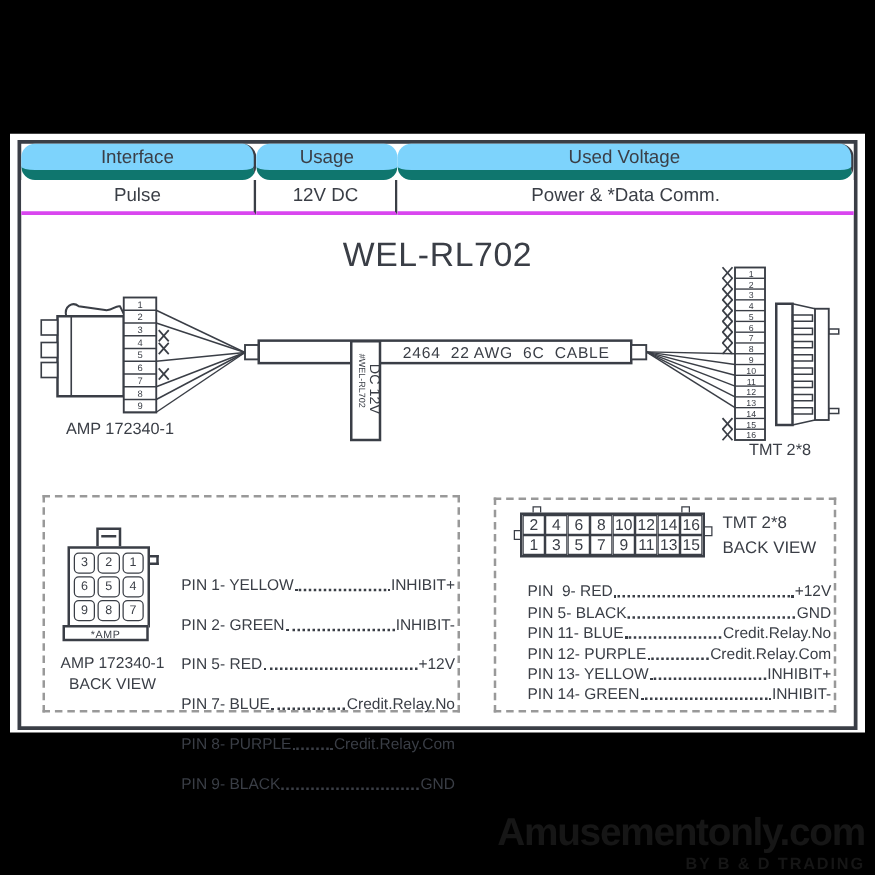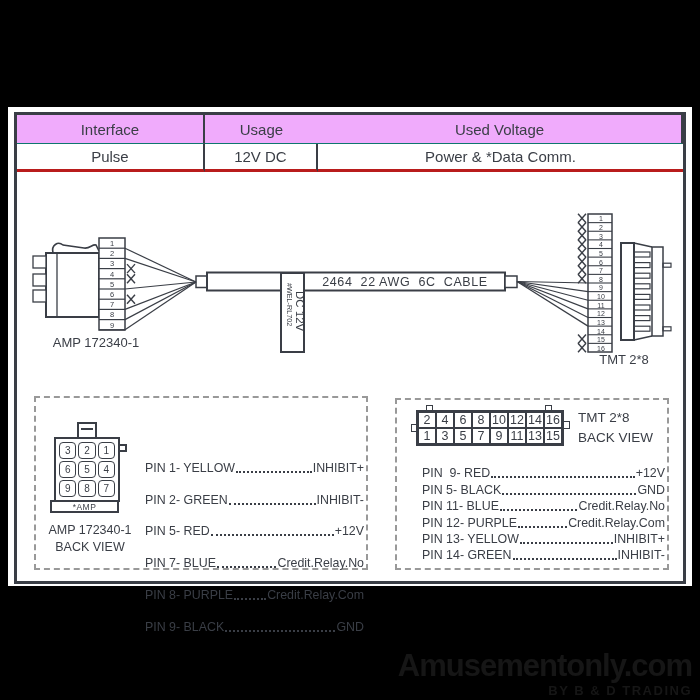--- a/index.html
+++ b/index.html
@@ -6,22 +6,22 @@
   .canvas{position:relative;width:700px;height:700px;background:#000;overflow:hidden;
           font-family:"Liberation Sans",sans-serif;color:#3a3e46;}
   .page{position:absolute;left:8px;top:107px;width:684px;height:479px;background:#fff;}
   .frame{position:absolute;left:6px;top:5px;width:672px;height:472px;border:3px solid #3a3e46;box-sizing:border-box;}
 
   
   .spec-table{position:absolute;left:9px;top:8px;width:666px;height:57px;display:grid;
               grid-template-columns:28.2% 17% 54.8%;grid-template-rows:29px 28px;}
   .spec-table .cell{display:flex;align-items:center;justify-content:center;font-size:15px;
                     border-right:2px solid #3a3e46;box-sizing:border-box;background:#fff;}
-  .spec-table .hd{background:#f0abfc;border-bottom:1px solid #0f766e;}
-  .spec-table .bd{border-bottom:3px solid #b91c1c;}
+  .spec-table .hd{background:#7dd3fc;border-bottom:8px solid #0f766e;border-radius:11px;}
+  .spec-table .bd{border-bottom:3px solid #d946ef;}
   .spec-table .lastcol{border-right:none;}
 
   .title{position:absolute;left:0;right:0;top:82px;text-align:center;font-size:27px;letter-spacing:.5px;}
 
   #diagram{position:absolute;left:0;top:0;}
 
   
   .panel{position:absolute;border:2px dashed #999;box-sizing:border-box;background:#fff;}
   #left-panel{left:26px;top:289px;width:334px;height:174px;}
   #right-panel{left:387px;top:291px;width:274px;height:172px;}
@@ -78,20 +78,21 @@
 
     <div class="spec-table">
       <div class="cell hd">Interface</div>
       <div class="cell hd lastcol">Usage</div>
       <div class="cell hd">Used Voltage</div>
       <div class="cell bd">Pulse</div>
       <div class="cell bd">12V DC</div>
       <div class="cell bd lastcol">Power &amp; *Data Comm.</div>
     </div>
 
+    <div class="title">WEL-RL702</div>
 
     <svg id="diagram" width="684" height="479" viewBox="8 107 684 479">
       <g stroke="#3a3e46" fill="none" stroke-width="2">
         <rect x="46" y="253" width="53" height="64" fill="#fff"></rect>
         <line x1="57" y1="253" x2="57" y2="317" stroke-width="1.3"></line>
         <rect x="33" y="256" width="13" height="12" fill="#fff" stroke-width="1.3"></rect>
         <rect x="33" y="274" width="13" height="12" fill="#fff" stroke-width="1.3"></rect>
         <rect x="33" y="290" width="13" height="12" fill="#fff" stroke-width="1.3"></rect>
         <path d="M53,253 C51,245 58,241 63,245 L84,248 C90,249 92,244 96,245 L99,251" stroke-width="1.6"></path>
         <rect x="99" y="238" width="26" height="92" fill="#fff" stroke-width="1.5"></rect>

